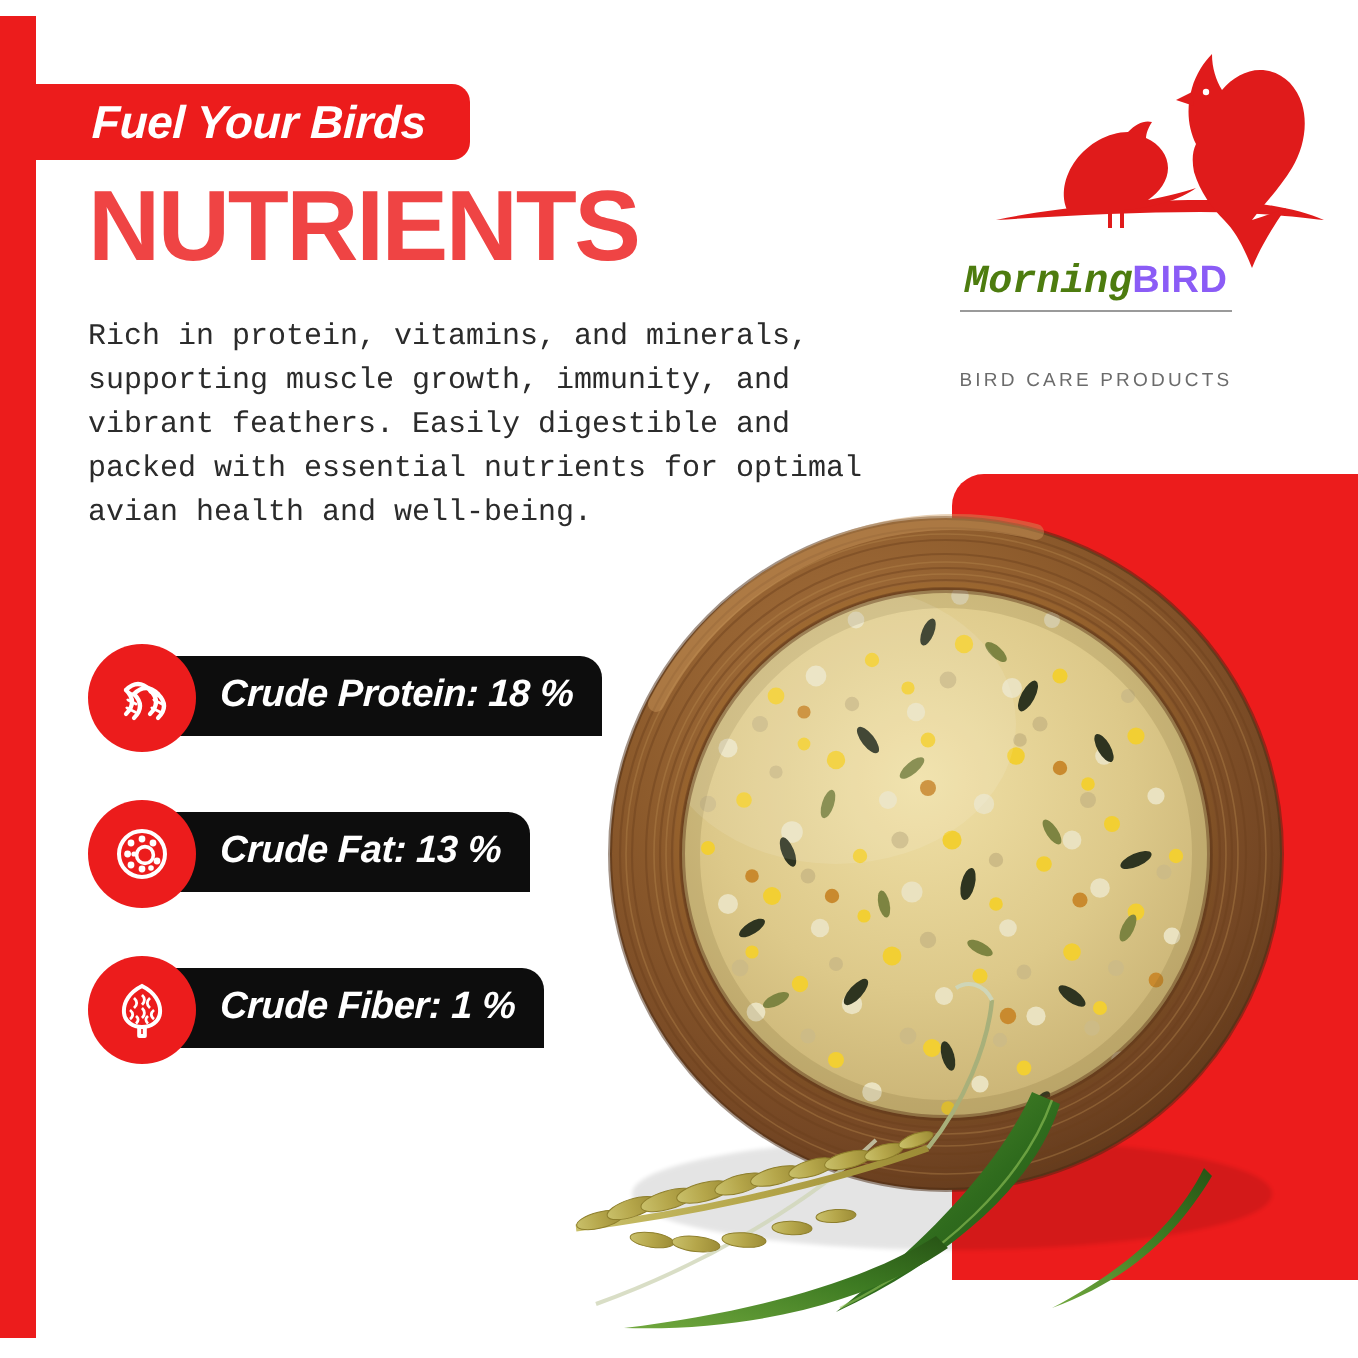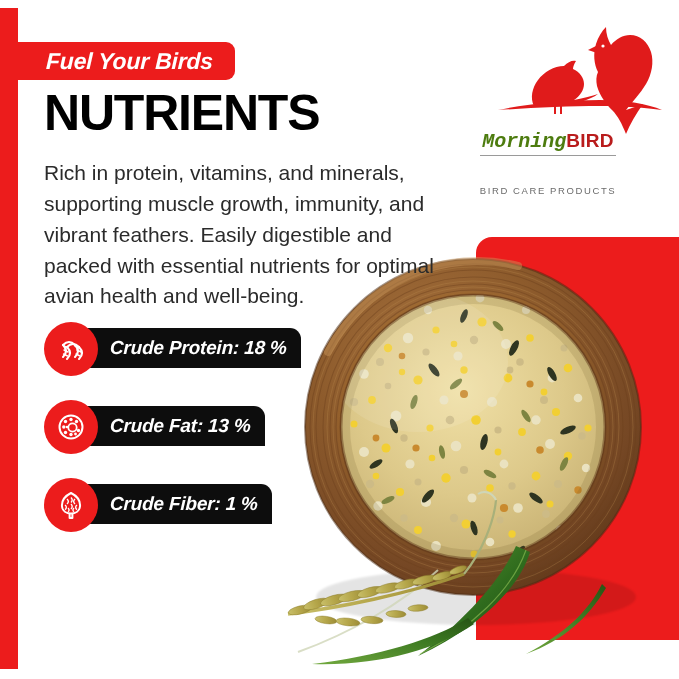--- a/index.html
+++ b/index.html
@@ -34,28 +34,28 @@
     z-index:6;
   }
   .eyebrow span{
     color:#ffffff;font-size:23px;font-weight:bold;letter-spacing:-0.2px;
     white-space:nowrap;font-style:italic;transform:skewX(-2deg);
   }
 
   
   .headline{
     position:absolute;left:44px;top:88px;
-    font-size:50px;font-weight:bold;color:#000000;
+    font-size:50px;font-weight:bold;color:#ef4444;
     letter-spacing:-1.2px;line-height:1;white-space:nowrap;z-index:6;
   }
 
   
   .body-copy{
     position:absolute;left:44px;top:158px;width:410px;
-    font-size:21px;line-height:1.47;color:#2b2b2b;z-index:6;
+    font-size:15px;line-height:1.47;color:#2b2b2b;z-index:6;font-family:Liberation Mono, monospace;
   }
 
   
   .facts{position:absolute;left:44px;top:322px;z-index:7;}
   .fact{position:relative;height:78px;}
   .fact .disc{
     position:absolute;left:0;top:0;width:54px;height:54px;border-radius:50%;
     background:var(--brand,#ec1c1c);
     display:flex;align-items:center;justify-content:center;z-index:3;
   }
@@ -78,21 +78,21 @@
   .logo .mark{position:absolute;left:0;top:0;}
   .logo .wordmark{
     position:absolute;left:-2px;top:107px;width:140px;text-align:center;
   }
   .logo .wm-line1{font-size:19px;line-height:1;white-space:nowrap;}
   .logo .wm-morning{
     font-family:Liberation Mono, monospace;
     font-style:italic;font-weight:bold;color:#4d7c0f;font-size:20px;
   }
   .logo .wm-bird{
-    font-weight:bold;color:#b91c1c;font-size:19px;letter-spacing:0.3px;
+    font-weight:bold;color:#8b5cf6;font-size:19px;letter-spacing:0.3px;
   }
   .logo .wm-rule{
     height:1px;background:#9a9a9a;margin:3px 2px 3px 2px;
   }
   .logo .wm-line2{
     font-size:9.5px;letter-spacing:1.6px;color:#6b6b6b;white-space:nowrap;margin-top:29px;
   }
 
   
   .photo{position:absolute;left:268px;top:252px;width:411px;height:427px;z-index:4;}

